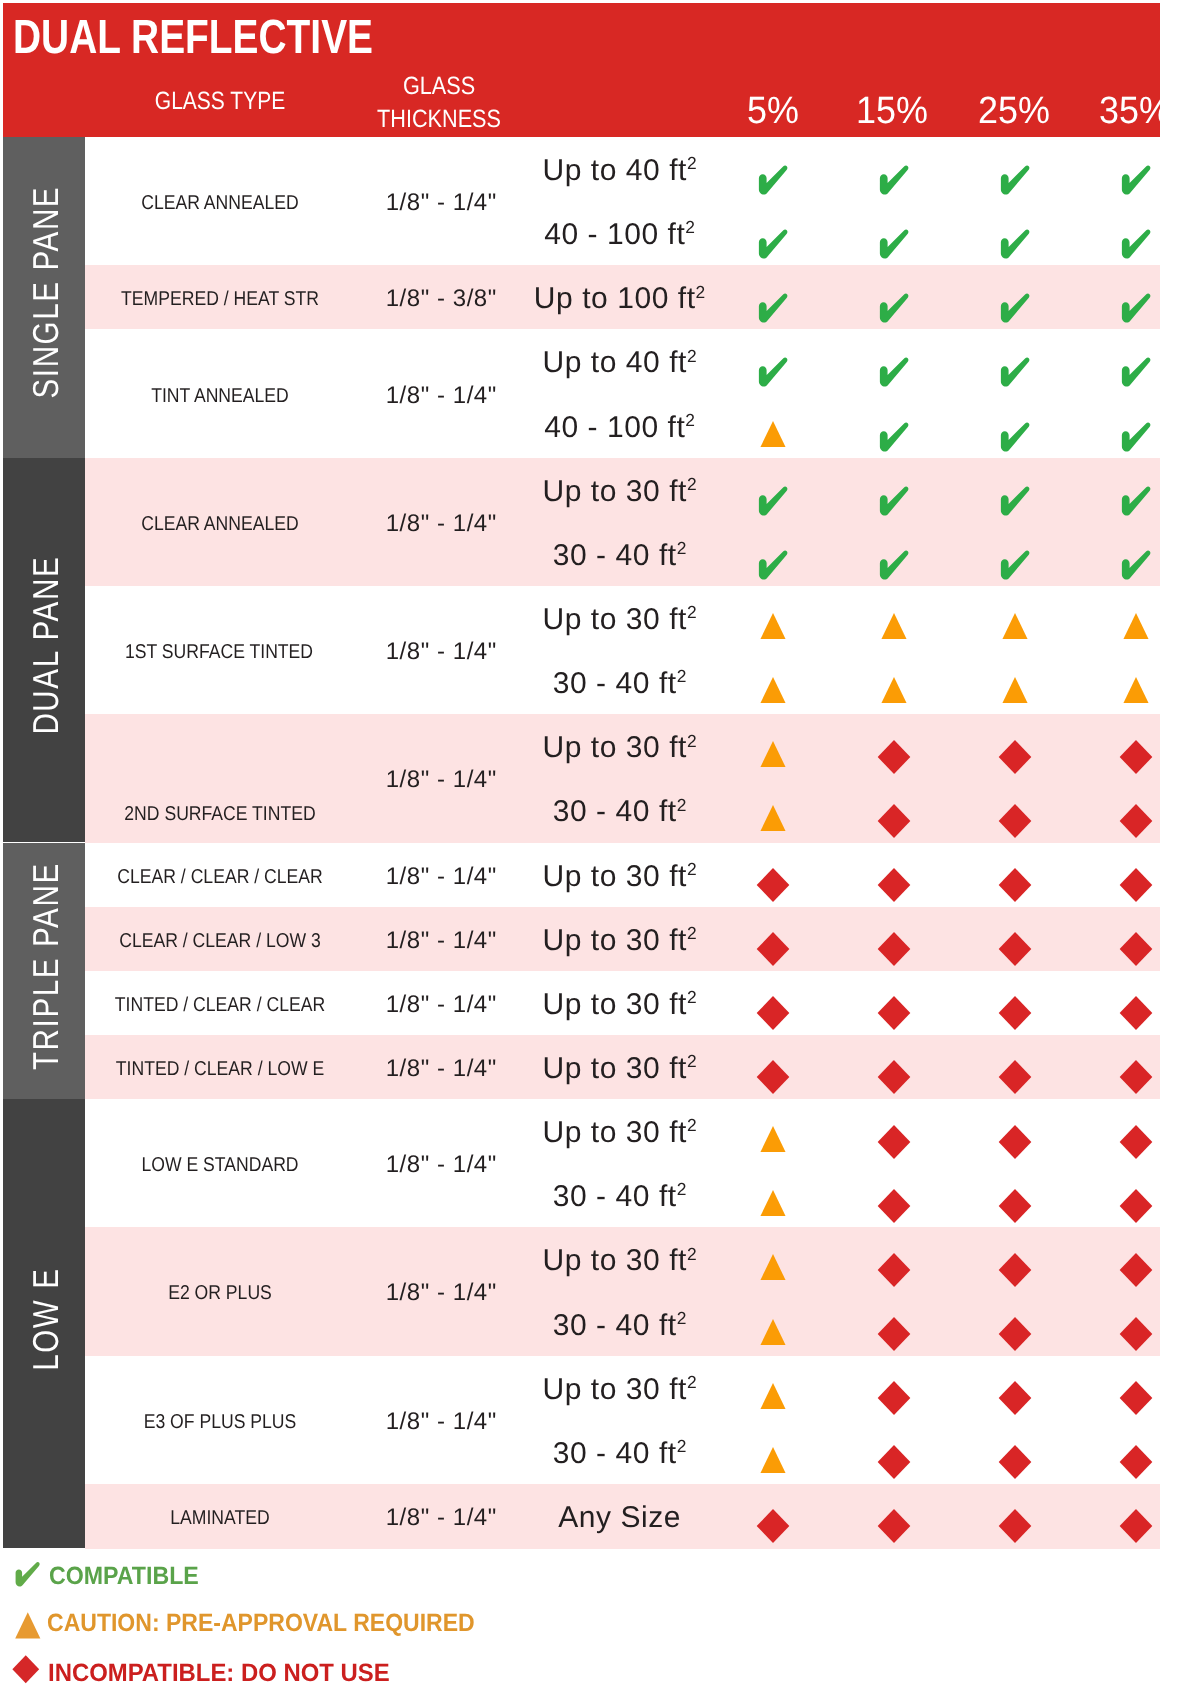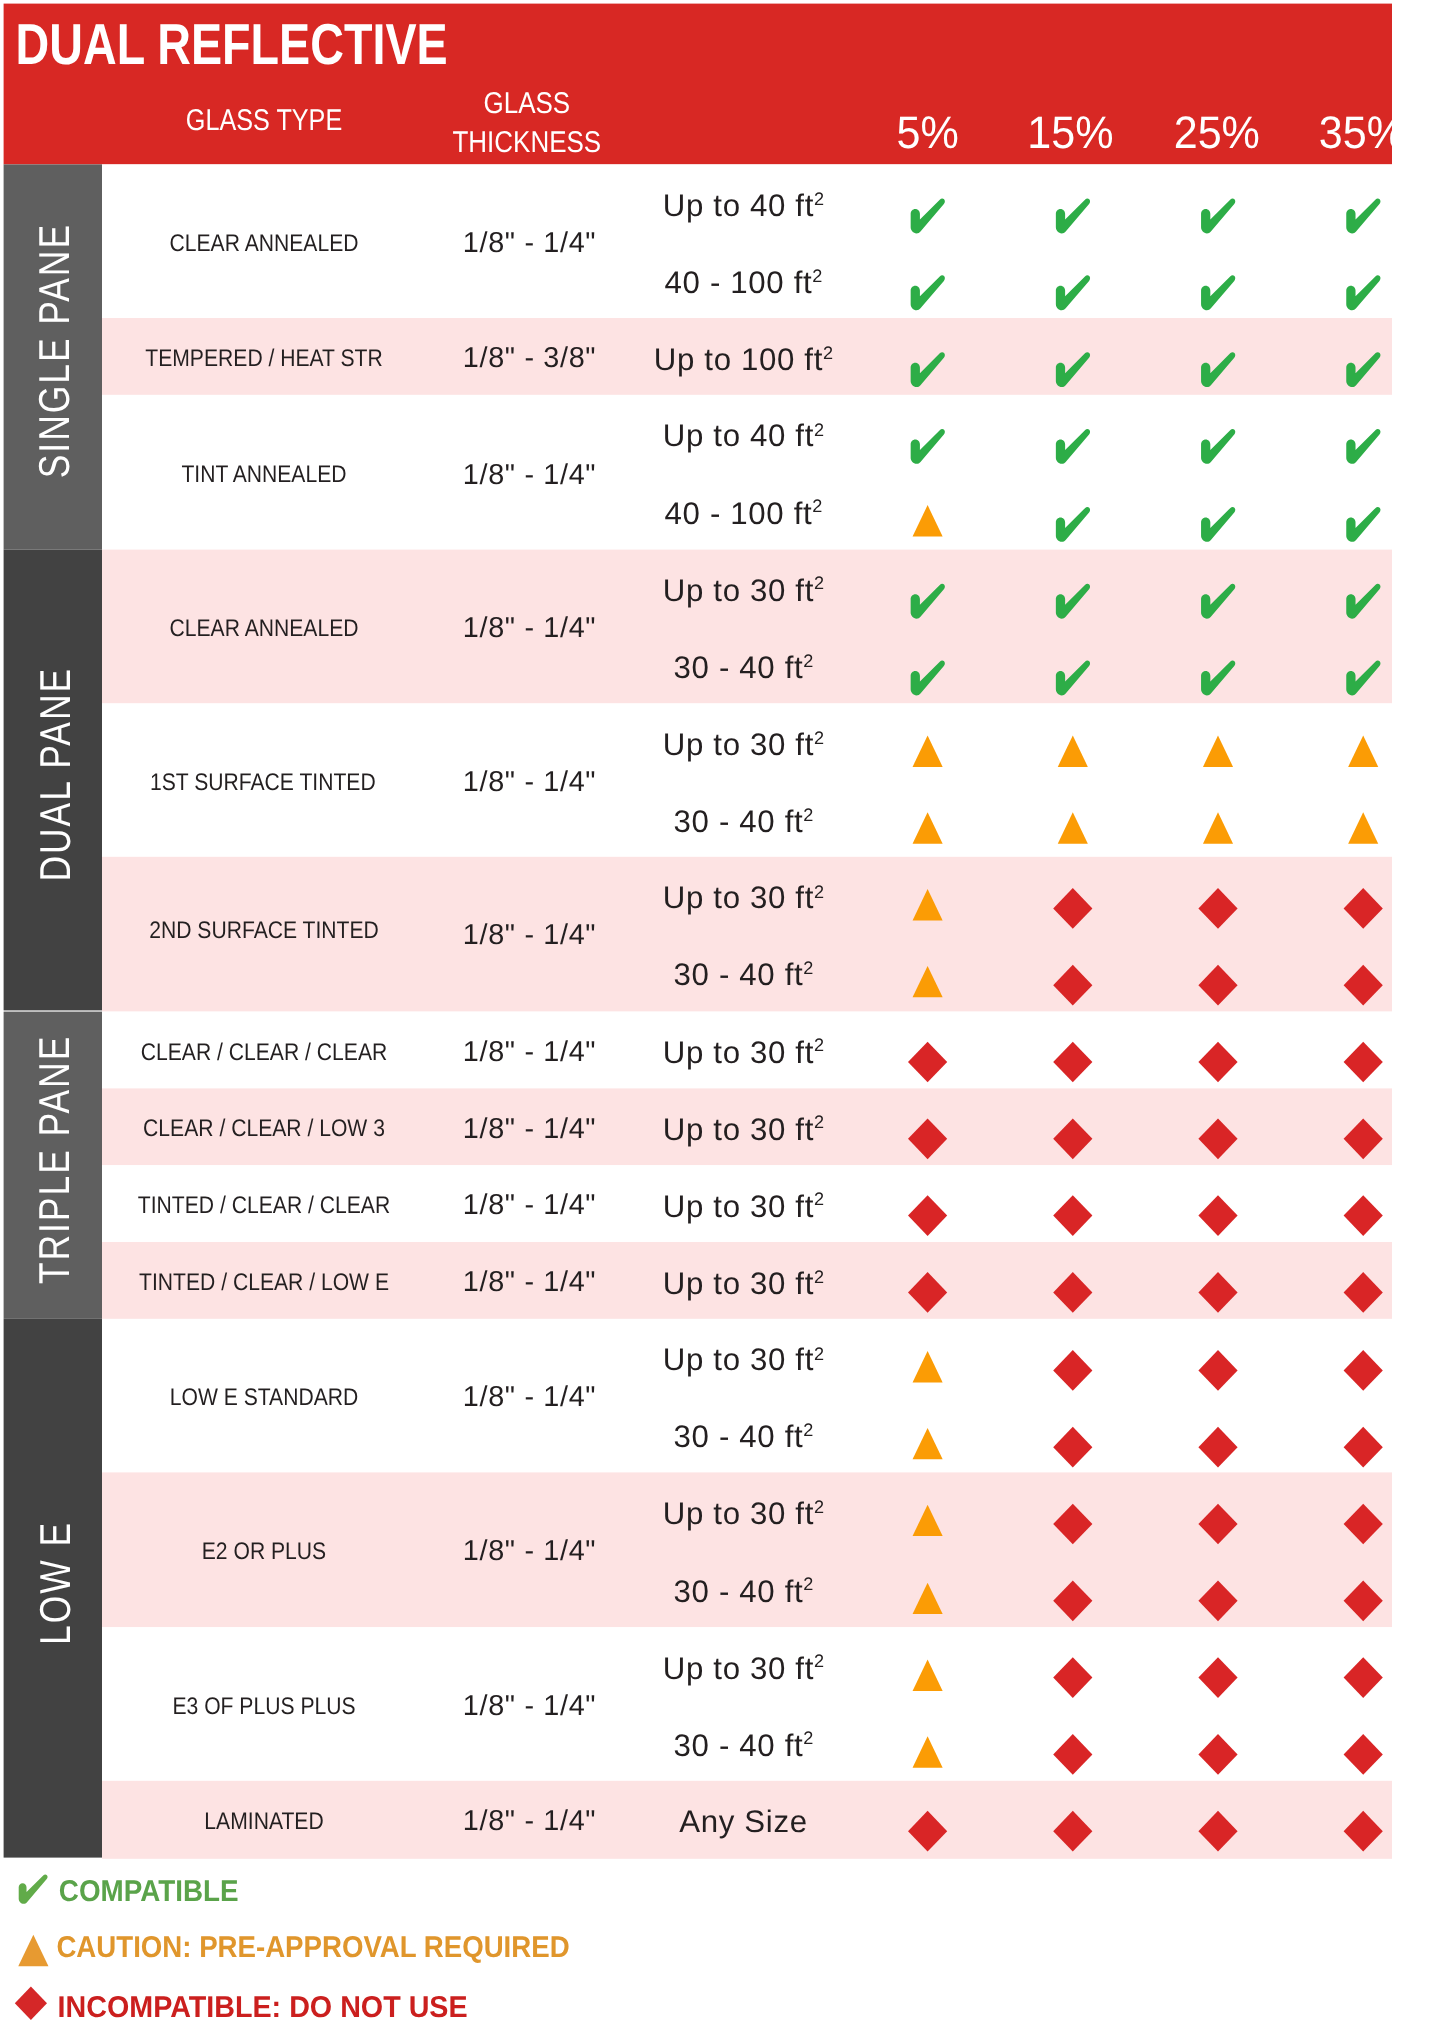--- a/index.html
+++ b/index.html
@@ -56,21 +56,21 @@
   }
 
   .grow { position:absolute; left:82px; width:1113px; }
   .grow.white { background:#ffffff; }
   .grow.pink  { background:#fde3e3; }
 
   .cell { position:absolute; text-align:center; white-space:nowrap; color:#231f20;
           line-height:1; transform:translate(-50%,-50%); }
   .cell.type  { font-size:20px; letter-spacing:0px; }
   .cell.thick { font-size:24px; letter-spacing:0.55px; text-indent:0.55px; }
-  .cell.size  { font-size:26px; letter-spacing:0.55px; text-indent:0.55px; }
+  .cell.size  { font-size:30px; letter-spacing:0.55px; text-indent:0.55px; }
   .cell .sq { position:relative; font-size:0.58em; top:-0.62em; letter-spacing:0; }
   .squeeze { display:inline-block; transform:scaleX(0.88); transform-origin:center; }
   .squeeze-none { display:inline-block; }
 
   .mark { position:absolute; transform:translate(-50%,-50%); line-height:0; }
   .mark svg, .legend-icon svg { display:block; overflow:visible; }
 
   
   .legend { position:absolute; left:0px; top:1548px; width:1200px; }
   .legend-row { position:absolute; left:0px; }
@@ -306,21 +306,21 @@
         <svg viewBox="0 0 24 25" width="25.5" height="26.5625" preserveAspectRatio="none">
           <use href="#ic-tri" fill="#fb9c05"></use>
         </svg>
       </div>
   <div class="mark" style="left:1133.00px;top:553.16px">
         <svg viewBox="0 0 24 25" width="25.5" height="26.5625" preserveAspectRatio="none">
           <use href="#ic-tri" fill="#fb9c05"></use>
         </svg>
       </div>
   <div class="grow pink" style="top:577.23px;height:128.87px"></div>
-  <div class="cell type" style="left:217px;top:639px"><span class="squeeze">2ND SURFACE TINTED</span></div>
+  <div class="cell type" style="left:217px;top:677px"><span class="squeeze">2ND SURFACE TINTED</span></div>
   <div class="cell thick" style="left:438px;top:643.36px"><span>1/8" - 1/4"</span></div>
   <div class="cell size" style="left:616px;top:611.30px"><span class="squeeze-none"><span>Up to 30 ft</span><span class="sq">2</span></span></div>
   <div class="mark" style="left:769.50px;top:617.30px">
         <svg viewBox="0 0 24 25" width="25.5" height="26.5625" preserveAspectRatio="none">
           <use href="#ic-tri" fill="#fb9c05"></use>
         </svg>
       </div>
   <div class="mark" style="left:890.50px;top:619.80px">
         <svg viewBox="0 0 32 32" width="33.5" height="34.84" preserveAspectRatio="none">
           <use href="#ic-dia" fill="#d92526"></use>

